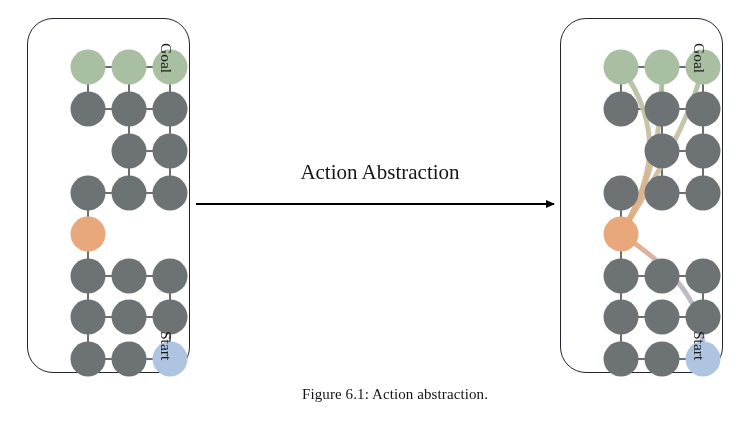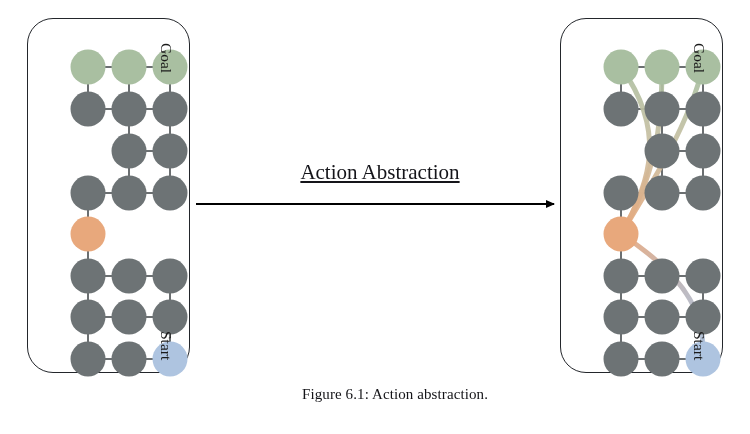--- a/index.html
+++ b/index.html
@@ -62,21 +62,20 @@
   }
   #arrow-label {
     position: absolute;
     left: 0;
     top: 0;
     width: 368px;
     text-align: center;
     font-family: "Liberation Serif", serif;
     font-size: 21px;
     color: #15151a;
-    text-decoration: underline;
   }
   #arrow-svg {
     position: absolute;
     left: 0;
     top: 34px;
     width: 368px;
     height: 20px;
   }
 
   #caption {

